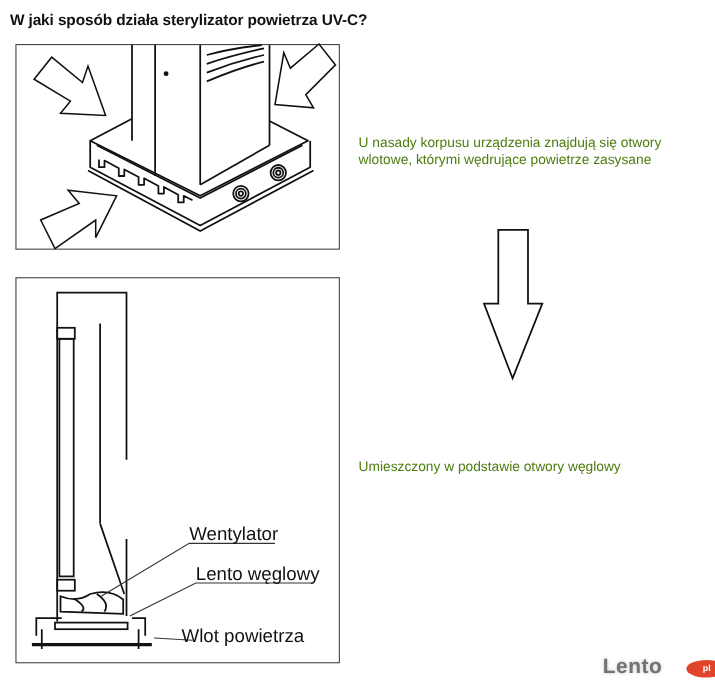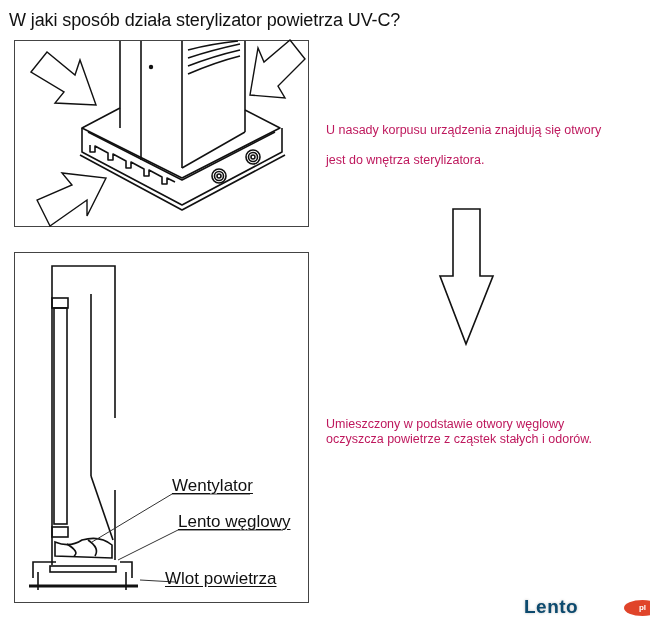--- a/index.html
+++ b/index.html
@@ -1,29 +1,29 @@
 <!DOCTYPE html>
 <html><head>
 <meta charset="utf-8">
 <style>
   html,body{margin:0;padding:0;background:#fff;}
   body{width:650px;height:627px;position:relative;overflow:hidden;font-family:"Liberation Sans",sans-serif;color:#111;}
-  .title{position:absolute;left:9px;top:10px;font-size:18px;font-weight:normal;letter-spacing:-0.1px;}
+  .title{position:absolute;left:9px;top:10px;font-size:14px;font-weight:bold;letter-spacing:-0.1px;}
   .box{position:absolute;border:1.5px solid #444;background:#fff;box-sizing:border-box;}
   #box1{left:14px;top:40px;width:295px;height:187px;}
   #box2{left:14px;top:252px;width:295px;height:351px;}
-  .para{position:absolute;font-size:12.5px;line-height:15px;color:#be185d;}
+  .para{position:absolute;font-size:12.5px;line-height:15px;color:#4d7c0f;}
   #para1{left:326px;top:110px;width:300px;}
   #para2{left:326px;top:404px;width:310px;}
   svg{position:absolute;left:0;top:0;}
-  .lbl{position:absolute;font-size:17px;color:#111;text-decoration:underline;text-underline-offset:2px;white-space:nowrap;}
+  .lbl{position:absolute;font-size:17px;color:#111;text-underline-offset:2px;white-space:nowrap;}
   #lbl-went{left:172px;top:476px;}
   #lbl-filtr{left:178px;top:512px;}
   #lbl-wlot{left:165px;top:569px;}
-  .wm{position:absolute;left:524px;top:596px;font-size:19px;font-weight:bold;color:#0c4a6e;text-shadow:0 0 3px #bbb;letter-spacing:0.5px;}
+  .wm{position:absolute;left:548px;top:596px;font-size:19px;font-weight:bold;color:#737373;text-shadow:0 0 3px #bbb;letter-spacing:0.5px;}
   .wm-badge{position:absolute;left:624px;top:600px;width:37px;height:16px;border-radius:50%;background:#e0442a;color:#fff;font-size:8px;font-weight:bold;text-align:center;line-height:16px;}
 </style>
 </head>
 <body>
 
 <div class="title">W jaki sposób działa sterylizator powietrza UV-C?</div>
 
 <div class="box" id="box1"></div>
 <svg width="650" height="627" style="pointer-events:none">
   <g fill="none" stroke="#111" stroke-width="1.6" stroke-linejoin="round">
@@ -59,22 +59,21 @@
 
   <g fill="#fff" stroke="#111" stroke-width="1.4" stroke-linejoin="miter">
     <path d="M31 72 L47 52 L75 75 L80 60 L96 105 L55 103 L64 92 Z"></path>
     <path d="M305 59 L290 40 L264 62 L258 48 L250 95 L285 98 L278 86 Z"></path>
     <path d="M37 200 L50 226 L87 200 L87 216 L106 178 L62 173 L72 185 Z"></path>
   </g>
 </svg>
 
 <p class="para" id="para1">
   <span>U nasady korpusu urządzenia znajdują się otwory</span><br>
-  <br>
-  <span>jest do wnętrza sterylizatora.</span>
+  <span>wlotowe, którymi wędrujące powietrze zasysane</span><br>
 </p>
 
 <svg width="650" height="627" style="pointer-events:none">
   <path d="M453 209 L480 209 L480 276 L493 276 L466 344 L440 276 L453 276 Z" fill="#fff" stroke="#111" stroke-width="1.6"></path>
 </svg>
 
 <div class="box" id="box2"></div>
 <svg width="650" height="627" style="pointer-events:none">
   <g fill="none" stroke="#111" stroke-width="1.6">
     <path d="M52 565 L52 266 L115 266 L115 418"></path>
@@ -99,17 +98,16 @@
     <path d="M140 580 L175 582"></path>
   </g>
 </svg>
 
 <div class="lbl" id="lbl-went">Wentylator</div>
 <div class="lbl" id="lbl-filtr">Lento węglowy</div>
 <div class="lbl" id="lbl-wlot">Wlot powietrza</div>
 
 <p class="para" id="para2">
   <span>Umieszczony w podstawie otwory węglowy</span><br>
-  <span>oczyszcza powietrze z cząstek stałych i odorów.</span>
 </p>
 
 <div class="wm">Lento</div>
 <div class="wm-badge">pl</div>
 
 </body></html>

